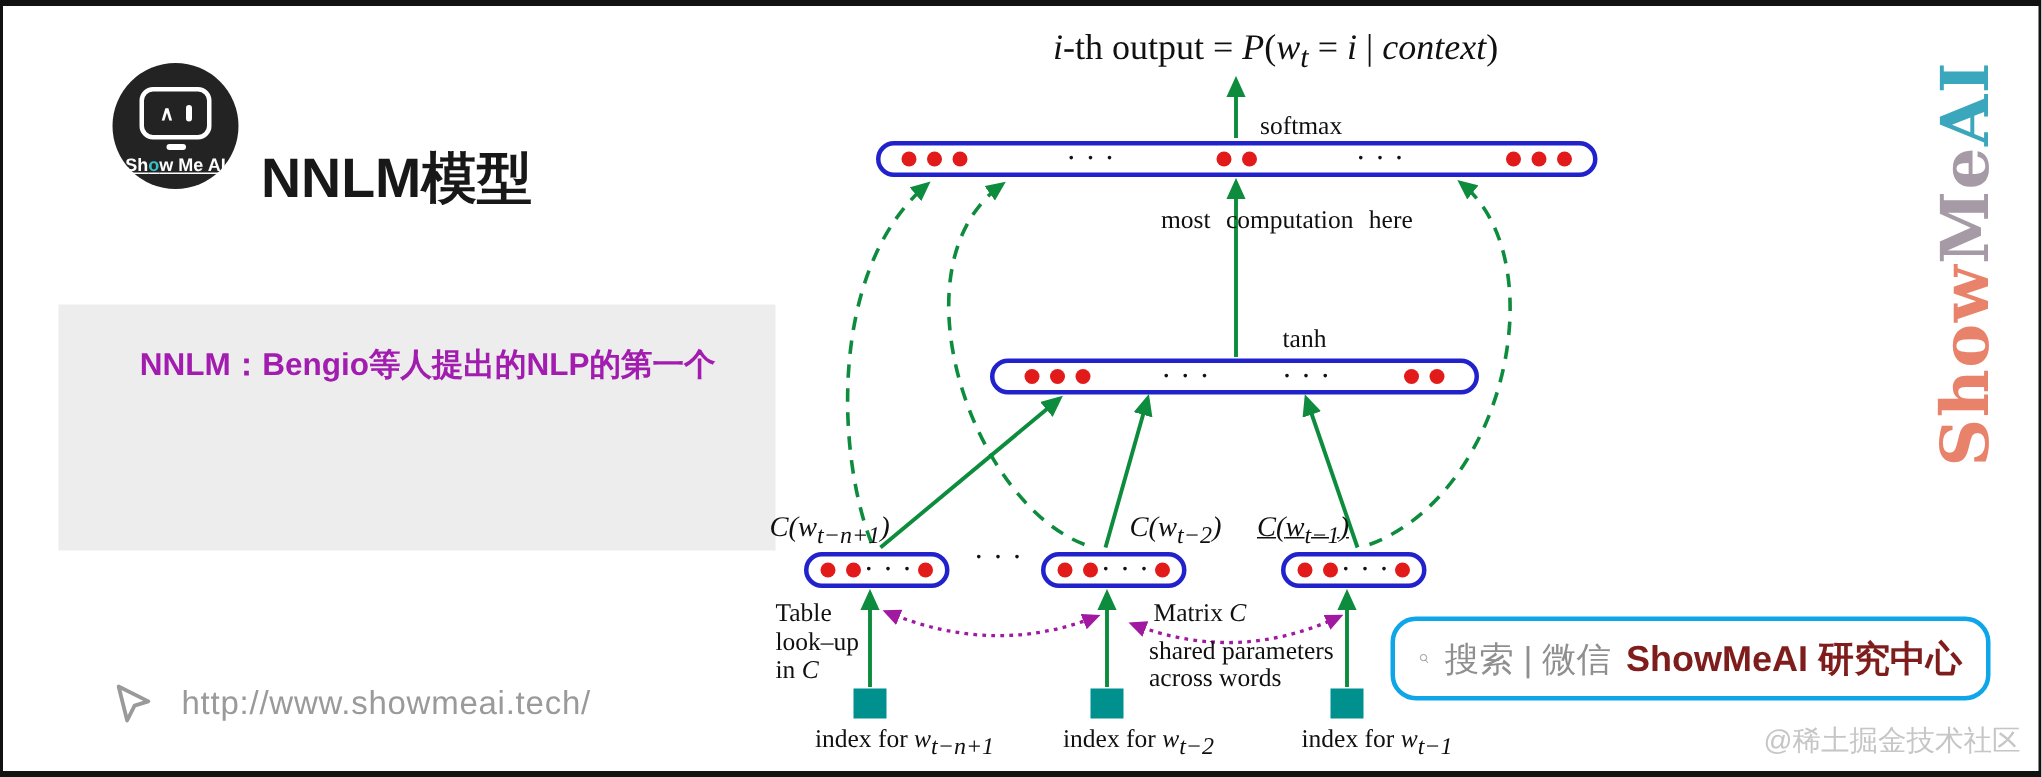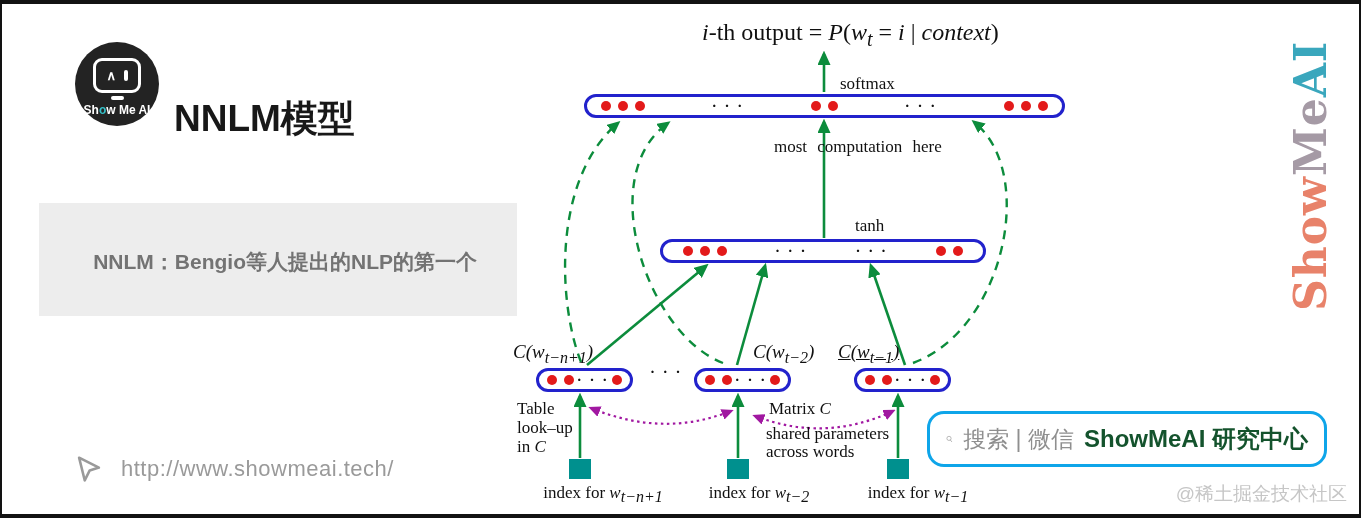--- a/index.html
+++ b/index.html
@@ -12,38 +12,38 @@
   }
   .abs { position:absolute; }
 
   
   .logo { left:73px; top:38px; width:84px; height:84px; border-radius:50%; background:#232323; }
   .robot-face { margin:16px auto 0; width:42px; height:29px; border:3.5px solid #fff;
     border-radius:9px; display:flex; align-items:center; justify-content:center; gap:8px; }
   .eye-caret { color:#fff; font:bold 13px "Liberation Sans", sans-serif; line-height:1; }
   .eye-bar { width:3.5px; height:11px; background:#fff; border-radius:2px; }
   .robot-chin { width:13px; height:3.5px; background:#fff; margin:3px auto 0; border-radius:2px; }
-  .logo-text { text-align:center; color:#fff; font:bold 12px "Liberation Sans", sans-serif; margin-top:3px; letter-spacing:0; }
+  .logo-text { text-align:center; color:#fff; font:bold 12px "Liberation Sans", sans-serif; margin-top:3px; letter-spacing:0;text-decoration:underline; }
   .page-title { left:172px; top:58px; font:bold 37px "Liberation Sans", sans-serif; color:#181818;margin-top:32px; }
 
-  .desc-box { left:37px; top:199px; width:478px; height:113px; background:#ededed;
-    box-sizing:border-box; padding:38px 40px 0 0; text-align:right;
-    font:700 21px "Liberation Sans", sans-serif; color:#737373; line-height:41px; }
+  .desc-box { left:37px; top:199px; width:478px; height:164px; background:#ededed;
+    box-sizing:border-box; padding:20px 40px 0 0; text-align:right;
+    font:700 21px "Liberation Sans", sans-serif; color:#a21caf; line-height:41px; }
 
   .url-row { left:70px; top:448px; display:flex; align-items:center; gap:15px; }
   .url-text { font:400 22px "Liberation Sans", sans-serif; color:#9a9a9a; letter-spacing:0.5px; }
 
   .watermark { left:1172px; top:148px; width:270px; height:48px; transform:rotate(-90deg);
     font:bold 44px "DejaVu Serif", serif; letter-spacing:1px; white-space:nowrap; text-align:center; }
 
   .search-box { left:925px; top:407px; width:400px; height:56px; border:3px solid #0ea5e9;
     border-radius:17px; background:#fff; box-sizing:border-box;
     display:flex; align-items:center; padding:0 16px; gap:10px; }
   .search-hint { font:400 23px "Liberation Sans", sans-serif; color:#8f8f8f; white-space:nowrap; }
-  .search-brand { font:bold 24px "Liberation Sans", sans-serif; color:#14532d; white-space:nowrap; }
+  .search-brand { font:bold 24px "Liberation Sans", sans-serif; color:#7f1d1d; white-space:nowrap; }
   .credit { right:12px; top:477px; font:400 19px "Liberation Sans", sans-serif; color:#c6c6c6; }
 
   
   .layer { position:absolute; height:24px; border:3px solid #2222cc; border-radius:12px;
     background:#fff; box-sizing:border-box; display:flex; align-items:center;
     justify-content:space-between; }
   .layer-softmax { left:582px; top:90px;  width:481px; padding:0 14px; }
   .layer-tanh    { left:658px; top:235px; width:326px; padding:0 20px; }
   .layer-emb     { width:97px; top:364px; padding:0 8px; }
   .emb-1 { left:534px; } .emb-2 { left:692px; } .emb-3 { left:852px; }

